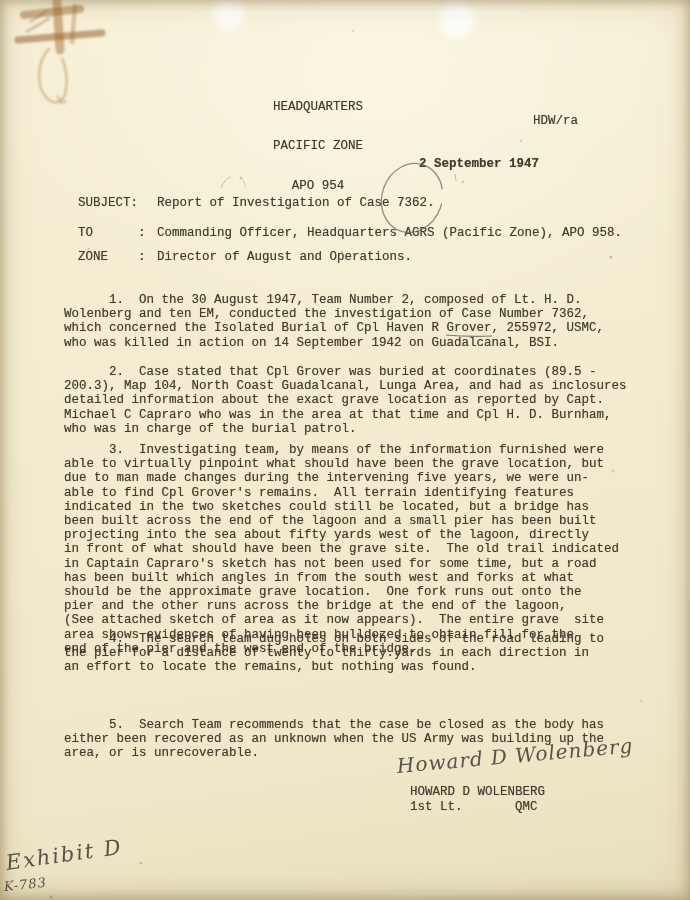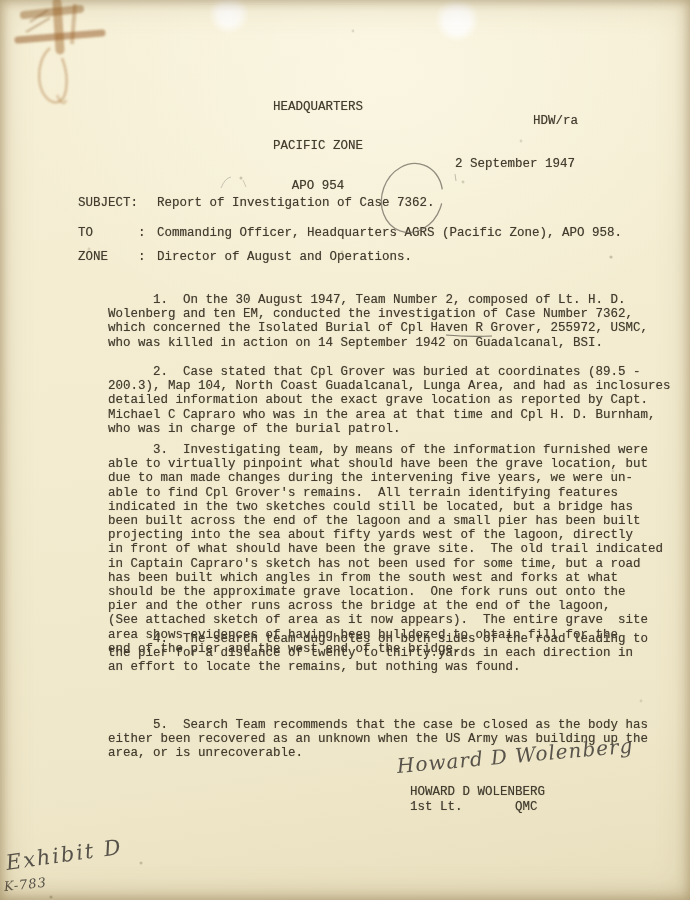--- a/index.html
+++ b/index.html
@@ -20,30 +20,30 @@
       inset 0 3px 10px rgba(120,95,50,.10);
   }
   .typed{
     position:absolute;
     font-family:"Liberation Mono","DejaVu Sans Mono",monospace;
     font-size:12.5px; line-height:14.2px; color:#443d2f;
     white-space:pre; text-shadow:0 0 .7px rgba(62,56,44,.55);
   }
   .header-block{ left:120px; top:74px; width:396px; text-align:center; line-height:13.3px; }
   .ref-initials{ left:533px; top:114px; }
-  .date-line{ left:455px; top:157px; }
+  .date-line{ left:419px; top:157px;font-weight:bold; }
   .subject-label{ left:78px;  top:196px; }
   .subject-value{ left:157px; top:196px; }
   .to-label{   left:78px;  top:226px; }
   .to-colon{   left:138px; top:226px; }
   .to-value{   left:157px; top:226px; }
   .thru-label{ left:78px;  top:250px; }
   .thru-colon{ left:138px; top:250px; }
   .thru-value{ left:157px; top:250px; }
-  .para{ left:64px;margin-left:44px; }
+  .para{ left:64px; }
   .p1{ top:293px; } .p2{ top:365px; } .p3{ top:443px; } .p4{ top:632px; } .p5{ top:718px; }
   .sig-name{ left:410px; top:785px; }
   .sig-rank{ left:410px; top:800px; }
   .script{
     position:absolute; font-family:"DejaVu Serif","Liberation Serif",serif;
     font-style:italic; color:#4f4a42; white-space:pre;
   }
   .sig-script{ left:397px; top:754px; font-size:20px; letter-spacing:1px;
     transform:rotate(-5deg); transform-origin:left center; color:#57524a; }
   .exhibit{ left:6px; top:851px; font-size:21px; letter-spacing:2px;

